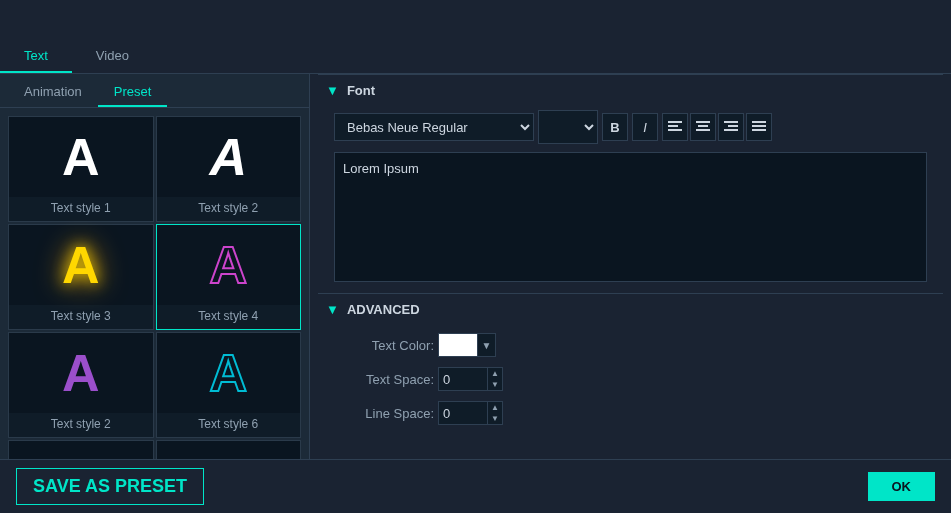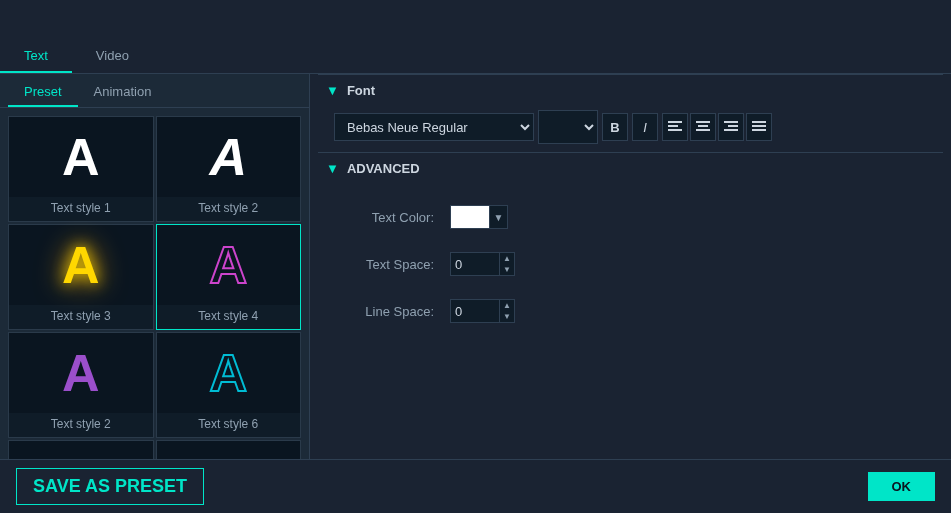--- a/index.html
+++ b/index.html
@@ -258,22 +258,21 @@
     
     .settings-grid {
       padding: 8px 16px;
       display: flex;
       flex-direction: column;
       gap: 10px;
     }
     .setting-row {
       display: flex;
       align-items: center;
-      gap: 16px;
-      margin-top: 13px;
+      gap: 4px;
     }
     .setting-label {
       width: 100px;
       color: #8fa0b0;
       font-size: 13px;
       text-align: right;
     }
     .color-picker-wrap {
       display: flex;
       align-items: center;
@@ -380,22 +379,22 @@
 
 <div class="top-tabs">
   <div class="top-tab active">Text</div>
   <div class="top-tab">Video</div>
 </div>
 
 <div class="main-area">
 
   <div class="left-panel">
     <div class="sub-tabs">
+      <div class="sub-tab">Animation</div>
       <div class="sub-tab active">Preset</div>
-      <div class="sub-tab">Animation</div>
     </div>
 
     <div class="style-grid">
 
       <div class="style-item">
         <div class="style-preview">
           <span class="letter-1">A</span>
         </div>
         <span class="style-label">Text style 1</span>
       </div>
@@ -503,20 +502,23 @@
           <button class="fmt-btn" style="font-size:11px;">
             <svg width="14" height="12" viewBox="0 0 14 12">
                 <rect x="0" y="0" width="14" height="2" fill="#cdd6e0"></rect>
                 <rect x="0" y="4" width="14" height="2" fill="#cdd6e0"></rect>
                 <rect x="0" y="8" width="14" height="2" fill="#cdd6e0"></rect>
                 <rect x="0" y="12" width="14" height="2" fill="#cdd6e0"></rect>
               </svg>
           </button>
         </div>
       </div>
+      <div class="text-area-wrap">
+        <textarea class="main-textarea" placeholder="Lorem Ipsum" style="">Lorem Ipsum</textarea>
+      </div>
     </div>
 
     <div class="section">
       <div class="section-header">
         <span class="arrow">▼</span>
         <span>ADVANCED</span>
       </div>
       <div class="settings-grid">
 
         <div class="setting-row">

